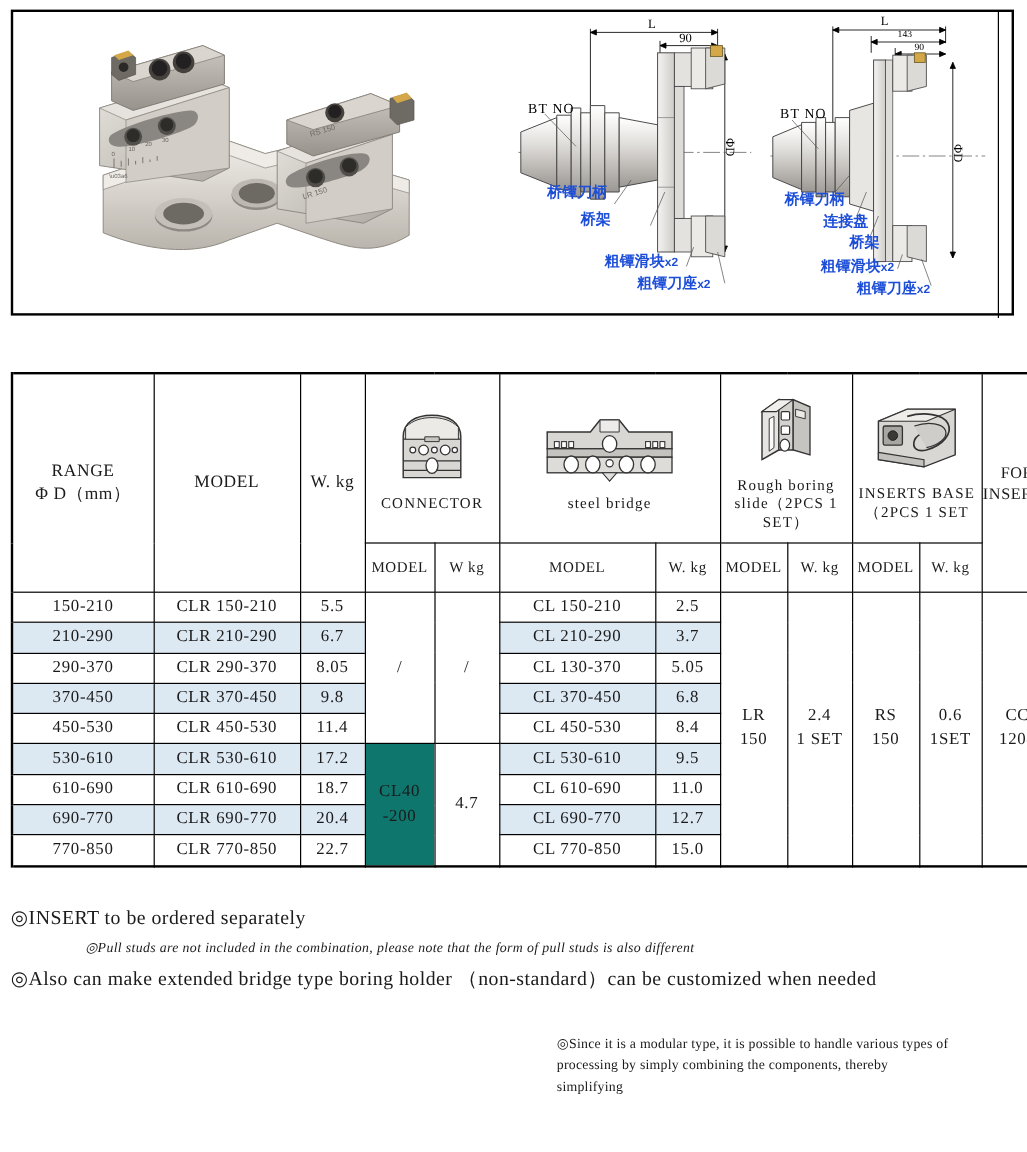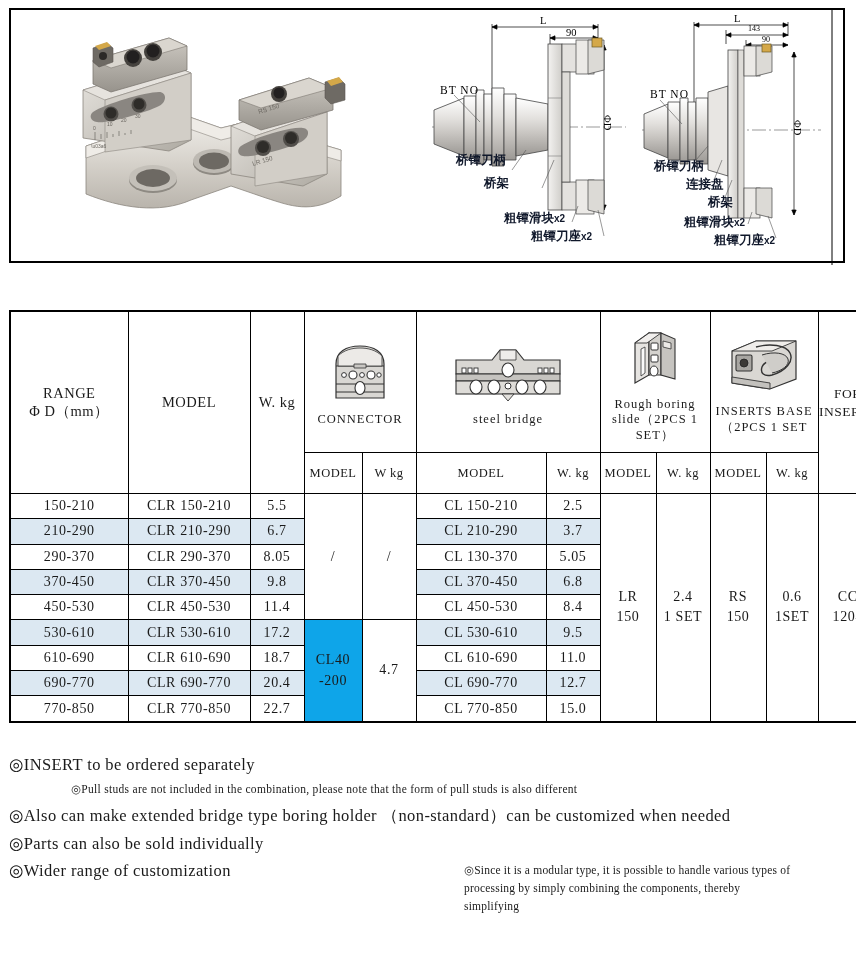--- a/index.html
+++ b/index.html
@@ -52,21 +52,21 @@
   .drawing.right { left: 625px; width: 210px; }
 
   .cn-label, .en-label, .dim-label {
     position: absolute;
     white-space: nowrap;
     font-family: "Liberation Sans", sans-serif;
   }
   .cn-label {
     font-size: 12.5px;
     font-weight: bold;
-    color: #0f172a;
+    color: #1d4ed8;
   }
   .cn-label .sfx { font-size: 10px; font-weight: bold; }
   .dim-label {
     font-size: 10.5px;
     color: #000;
     font-family: "Liberation Serif", serif;
   }
   .dim-label.tiny { font-size: 8px; }
   .vert {
     writing-mode: vertical-rl;
@@ -152,21 +152,21 @@
     top: 755px;
     width: 838px;
   }
   .note {
     font-family: "Liberation Serif", serif;
     color: #1a1a1a;
     white-space: nowrap;
   }
   .note-lg { font-size: 16.5px; letter-spacing: 0.4px; margin-bottom: 7px; }
   .note-sm { font-size: 11.5px; letter-spacing: 0.3px; margin-bottom: 9px; }
-  .note-indent { padding-left: 62px; }
+  .note-indent { padding-left: 62px; font-style: italic; }
 
   .bottom-split {
     position: relative;
     margin-top: 2px;
   }
   .bottom-left { width: 460px; }
   .bottom-right {
     position: absolute;
     left: 455px;
     top: 28px;
@@ -608,21 +608,21 @@
     <td>CLR 450-530</td>
     <td>11.4</td>
     <td>CL 450-530</td>
     <td>8.4</td>
   </tr>
 
   <tr class="drow alt">
     <td class="outer-left">530-610</td>
     <td>CLR 530-610</td>
     <td>17.2</td>
-    <td rowspan="4" class="merged" style="background:#0ea5e9">
+    <td rowspan="4" class="merged" style="background:#0f766e">
           <div>CL40</div>
           <div>-200</div>
         </td>
     <td rowspan="4" class="merged" style="background:#fff">4.7</td>
     <td>CL 530-610</td>
     <td>9.5</td>
   </tr>
 
   <tr class="drow">
     <td class="outer-left">610-690</td>
@@ -649,21 +649,17 @@
   </tr>
 </tbody>
   </table>
 
 <div class="notes">
   <div class="note note-lg">◎INSERT to be ordered separately</div>
   <div class="note note-sm note-indent">◎Pull studs are not included in the combination, please note that the form of pull studs is also different</div>
   <div class="note note-lg">◎Also can make extended bridge type boring holder （non-standard）can be customized when needed</div>
 
   <div class="bottom-split">
-    <div class="bottom-left">
-      <div class="note note-lg">◎Parts can also be sold individually</div>
-      <div class="note note-lg">◎Wider range of customization</div>
-    </div>
     <div class="bottom-right">
       <div>◎Since it is a modular type, it is possible to handle various types of processing by simply combining the components, thereby simplifying</div>
     </div>
   </div>
 </div>
 
 </body></html>

